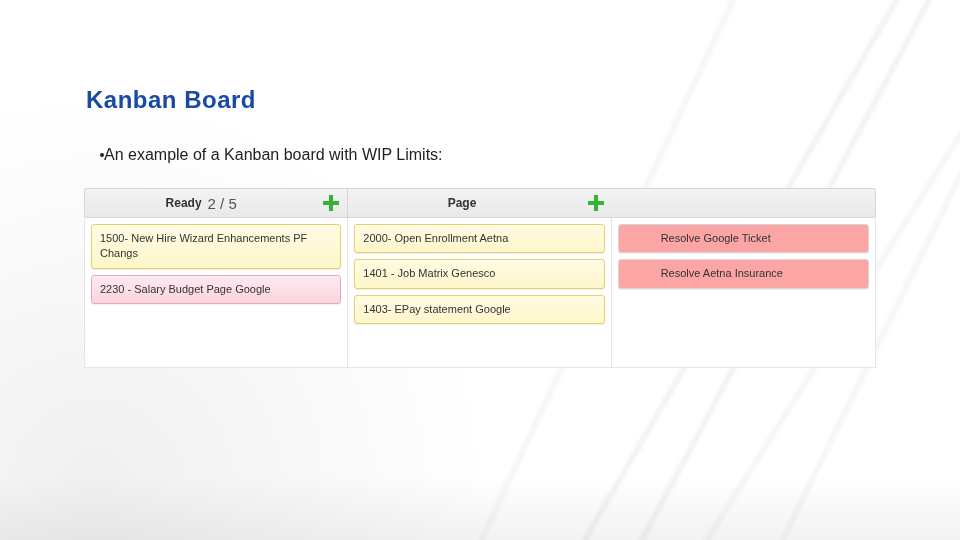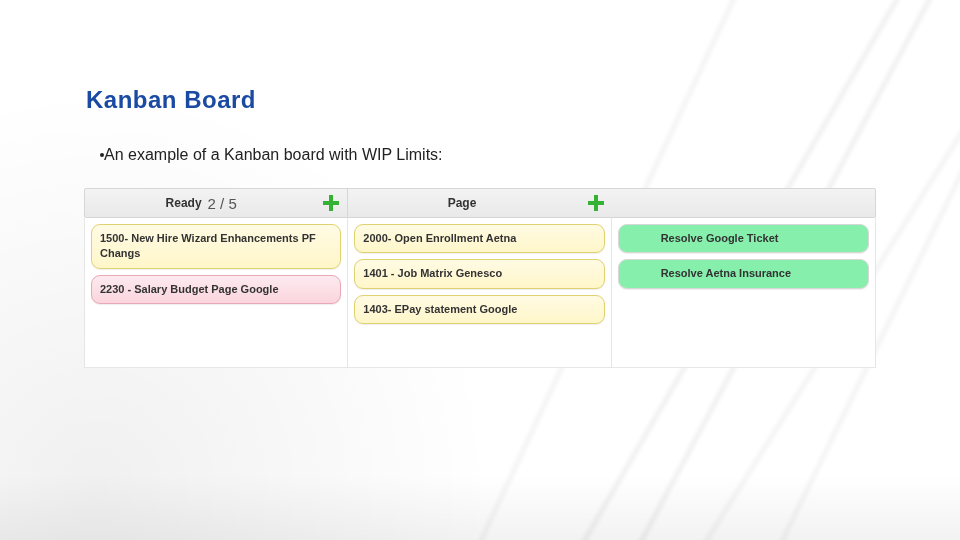--- a/index.html
+++ b/index.html
@@ -110,35 +110,34 @@
     padding: 6px;
     display: flex;
     flex-direction: column;
     gap: 6px;
   }
   .col:last-child { border-right: none; }
 
   .card {
     background: linear-gradient(#fffbe4, #fff6c9);
     border: 1px solid #e0d270;
-    border-radius: 9px;
+    border-radius: 3px;
     padding: 6px 8px;
     font-size: 11px;
     color: #333;
     line-height: 1.4;
     box-shadow: 0 1px 1px rgba(0,0,0,0.07);
     cursor: pointer;
-    font-weight: bold;
   }
   .card.pink {
     background: linear-gradient(#fdeaf0, #fbd5dd);
     border-color: #e9a8b6;
   }
   .card.white {
-    background: #86efac;
+    background: #fca5a5;
     border-color: #d7d7d7;
     padding-left: 42px;
   }
 </style>
 </head>
 <body>
 
 <div class="slide">
   <div class="title">Kanban Board</div>
 

